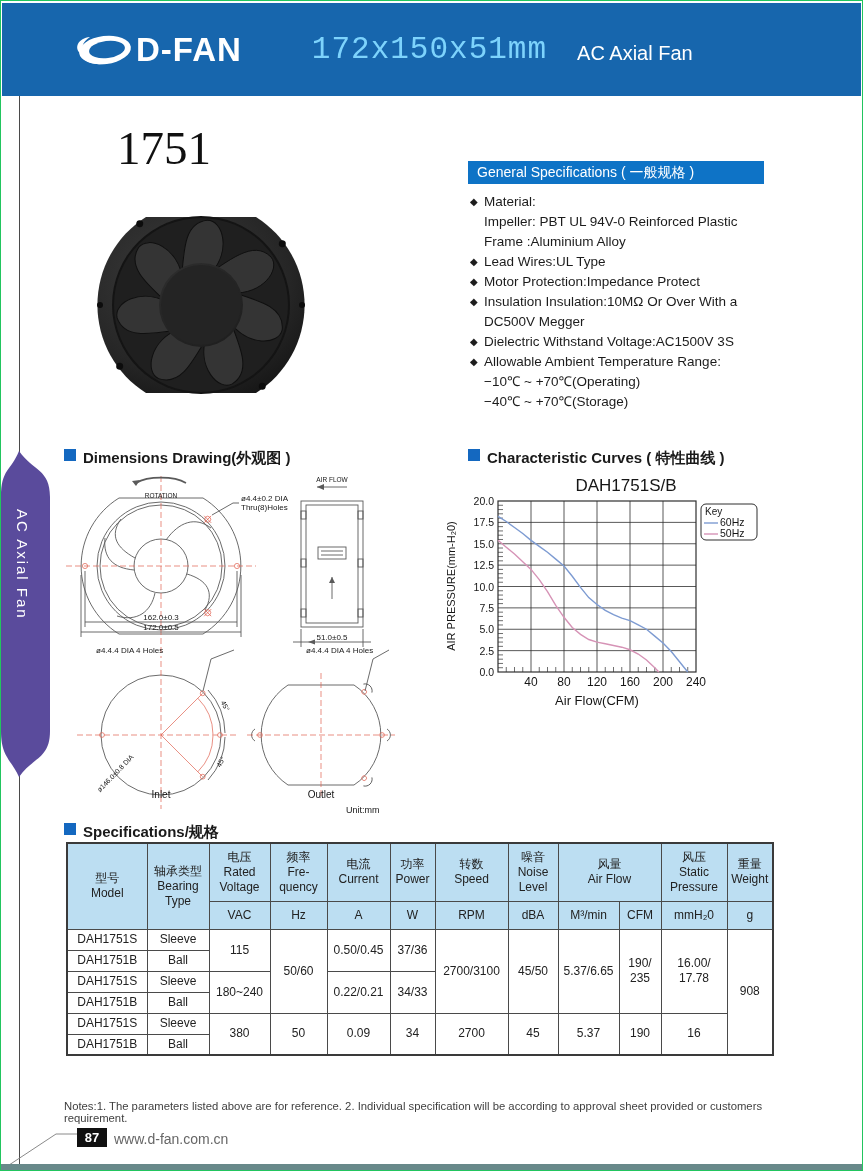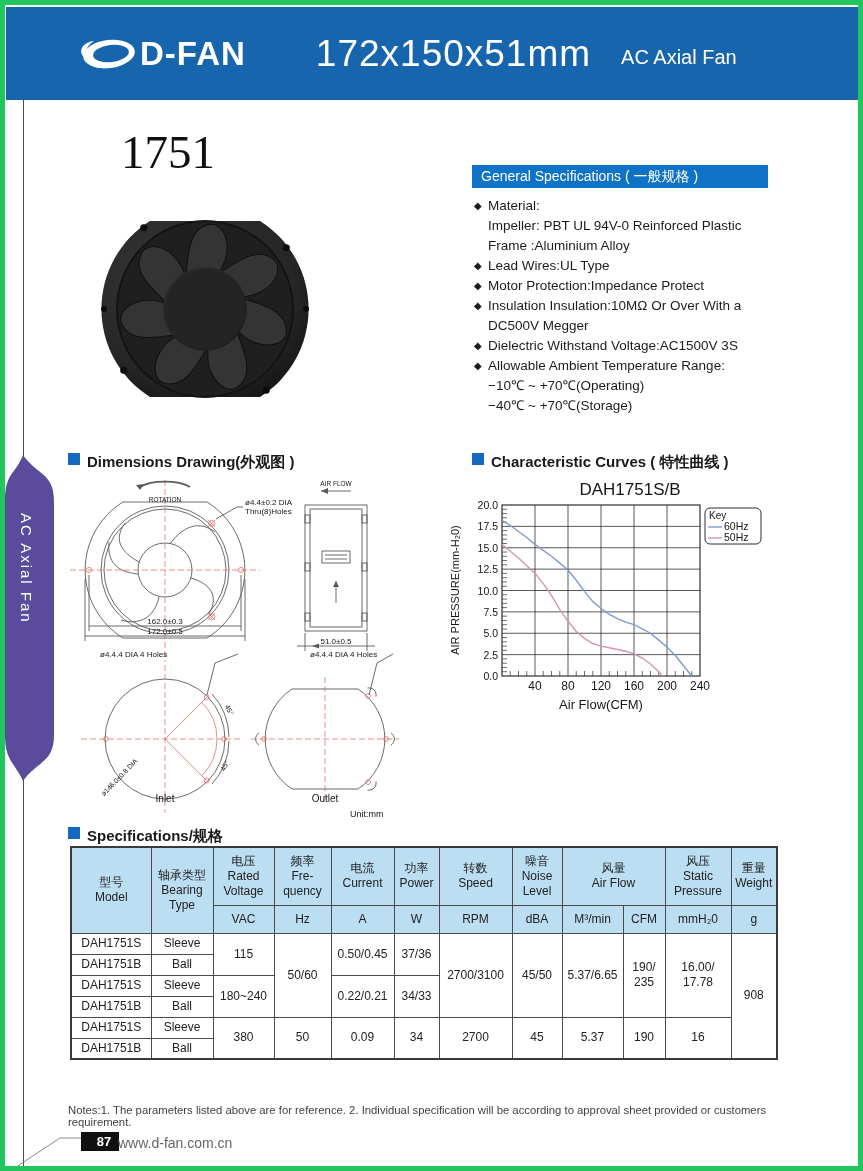--- a/index.html
+++ b/index.html
@@ -1,23 +1,23 @@
 <!DOCTYPE html>
 <html><head>
 <meta charset="utf-8">
 <style>
   html,body{margin:0;padding:0;background:#e8e8e8;}
-  .page{position:relative;width:863px;height:1171px;background:#fff;border:5px solid #22c55e;
+  .page{position:relative;width:863px;height:1171px;background:#fff;border:1px solid #22c55e;
         font-family:"Liberation Sans",sans-serif;overflow:hidden;margin:0 auto;box-sizing:border-box;}
   
   .header{position:absolute;left:1px;top:2px;width:859px;height:93px;background:#1766ad;
           display:flex;align-items:center;}
   .logo{margin-left:70px;flex:none;}
   .brand{color:#fff;font-size:33px;font-weight:bold;letter-spacing:1px;margin-left:2px;}
-  .hsize{color:#ffffff;font-size:37px;font-weight:400;margin-left:70px;letter-spacing:1px;}
+  .hsize{color:#7dd3fc;font-size:31px;font-weight:400;margin-left:70px;letter-spacing:1px;font-family:Liberation Mono, monospace;}
   .hcat{color:#fff;font-size:20px;margin-left:30px;margin-top:8px;}
   
   .spine{position:absolute;left:18px;top:95px;height:1068px;width:1px;background:#4a4a4a;}
   .tab-svg{position:absolute;left:0;top:448px;}
   .tabtxt{position:absolute;left:13px;top:508px;writing-mode:vertical-rl;color:#fff;
           font-size:15px;letter-spacing:2px;}
   
   .pnum{position:absolute;left:116px;top:120px;width:176px;text-align:left;
         font-family:"Liberation Serif",serif;font-size:47px;color:#101010;}
   .fan-photo{position:absolute;left:80px;top:192px;}
@@ -36,21 +36,21 @@
   .draw-wrap{position:absolute;left:0;top:462px;}
   svg text{font-family:"Liberation Sans",sans-serif;fill:#161616;}
   
   .spec-table{position:absolute;left:65px;top:841px;width:706px;border-collapse:collapse;
               table-layout:fixed;font-size:12px;color:#222;text-align:center;border:2px solid #3a3a3a;}
   .spec-table td{border:1px solid #4a4a4a;padding:0 1px;white-space:pre-line;line-height:1.25;}
   .spec-table thead td{background:#bcdef2;}
   .notes{position:absolute;left:63px;top:1099px;width:760px;font-size:11.3px;color:#3f3f3f;}
   .foot-line{position:absolute;left:0;top:1125px;}
   .pagebox{position:absolute;left:76px;top:1127px;width:30px;height:19px;background:#101010;
-           color:#fff;font-size:13px;font-weight:bold;text-align:center;line-height:19px;padding-left:8px;}
+           color:#fff;font-size:13px;font-weight:bold;text-align:center;line-height:19px;}
   .site{position:absolute;left:113px;top:1130px;font-size:14px;color:#666;}
   .botbar{position:absolute;left:0;top:1163px;width:863px;height:8px;background:#68898a;}
 </style>
 </head>
 <body>
 
 <div class="page">
 
   <div class="header">
     <svg class="logo" width="62" height="44" viewBox="0 0 62 44">

